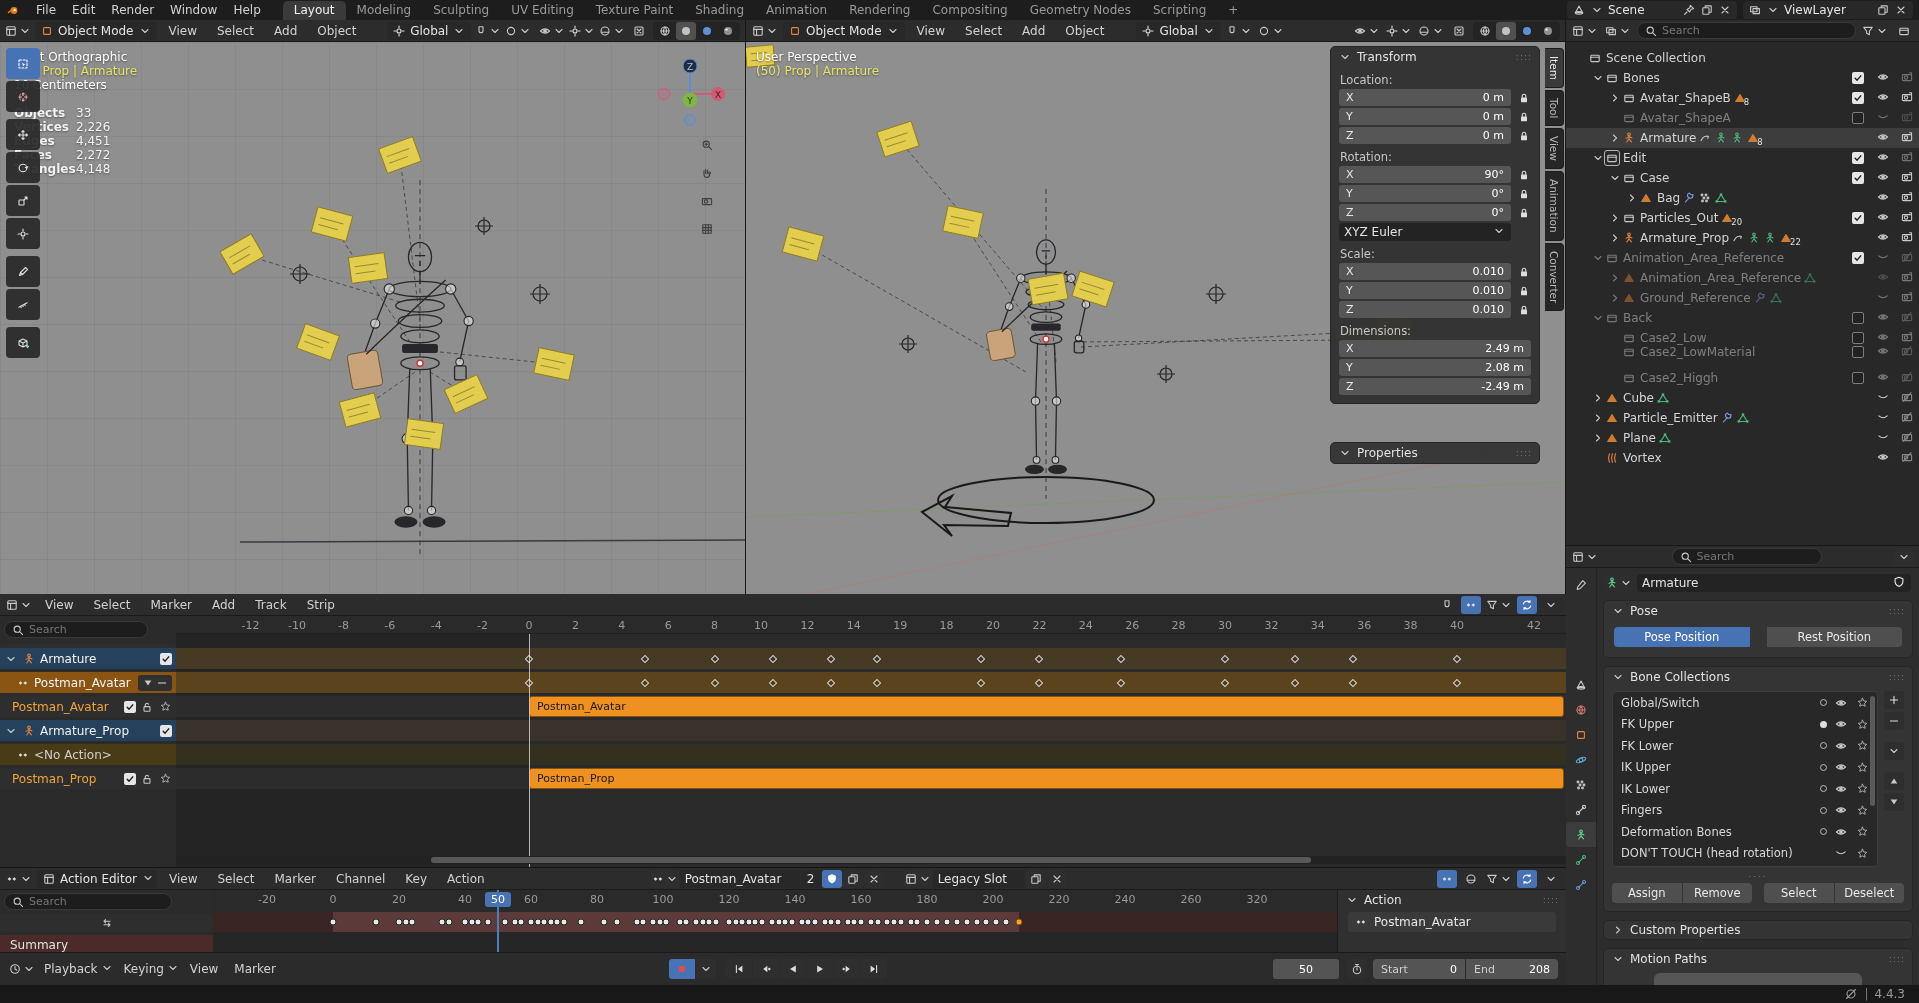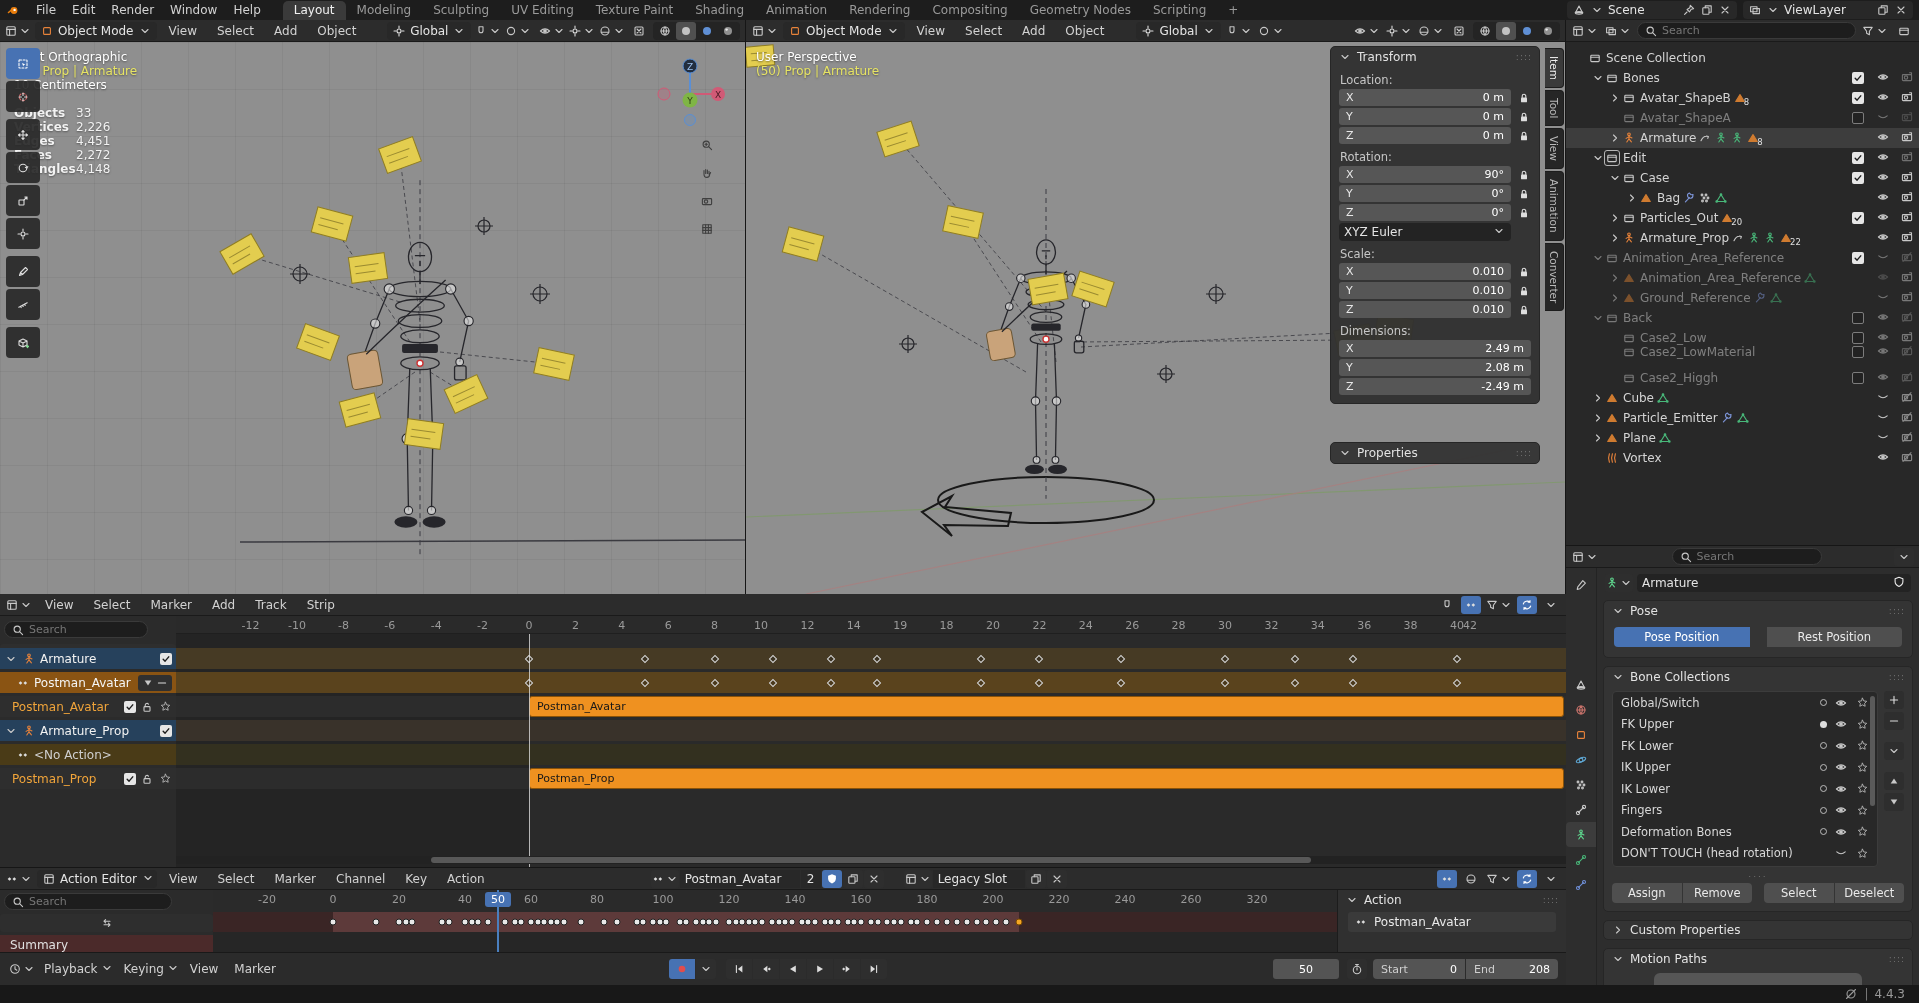--- a/index.html
+++ b/index.html
@@ -2396,21 +2396,21 @@
         <span class="rlabel" style="left:863.4px">22</span>
         <span class="rlabel" style="left:909.8px">24</span>
         <span class="rlabel" style="left:956.1999999999999px">26</span>
         <span class="rlabel" style="left:1002.6px">28</span>
         <span class="rlabel" style="left:1049px">30</span>
         <span class="rlabel" style="left:1095.4px">32</span>
         <span class="rlabel" style="left:1141.8px">34</span>
         <span class="rlabel" style="left:1188.1999999999998px">36</span>
         <span class="rlabel" style="left:1234.6px">38</span>
         <span class="rlabel" style="left:1281px">40</span>
-        <span class="rlabel" style="left:1294px">42</span>
+        <span class="rlabel" style="left:1358px">42</span>
         <div class="abs" style="left:0;top:18px;width:353px;height:233px;background:rgba(0,0,0,.12)"></div>
         <div class="band" style="left:0;top:32px;width:1390px;background:#463a24"></div>
         <span class="diam" style="left:353px;top:42.5px"></span>
         <span class="diam" style="left:469px;top:42.5px"></span>
         <span class="diam" style="left:538.6px;top:42.5px"></span>
         <span class="diam" style="left:596.6px;top:42.5px"></span>
         <span class="diam" style="left:654.5999999999999px;top:42.5px"></span>
         <span class="diam" style="left:701px;top:42.5px"></span>
         <span class="diam" style="left:805.4px;top:42.5px"></span>
         <span class="diam" style="left:863.4px;top:42.5px"></span>

